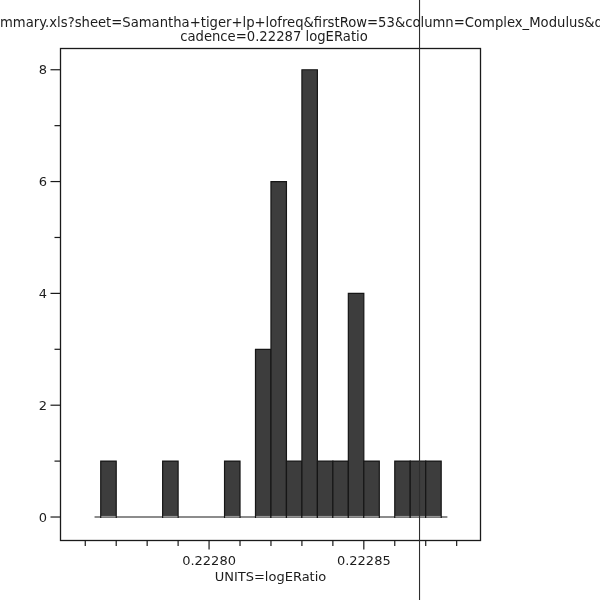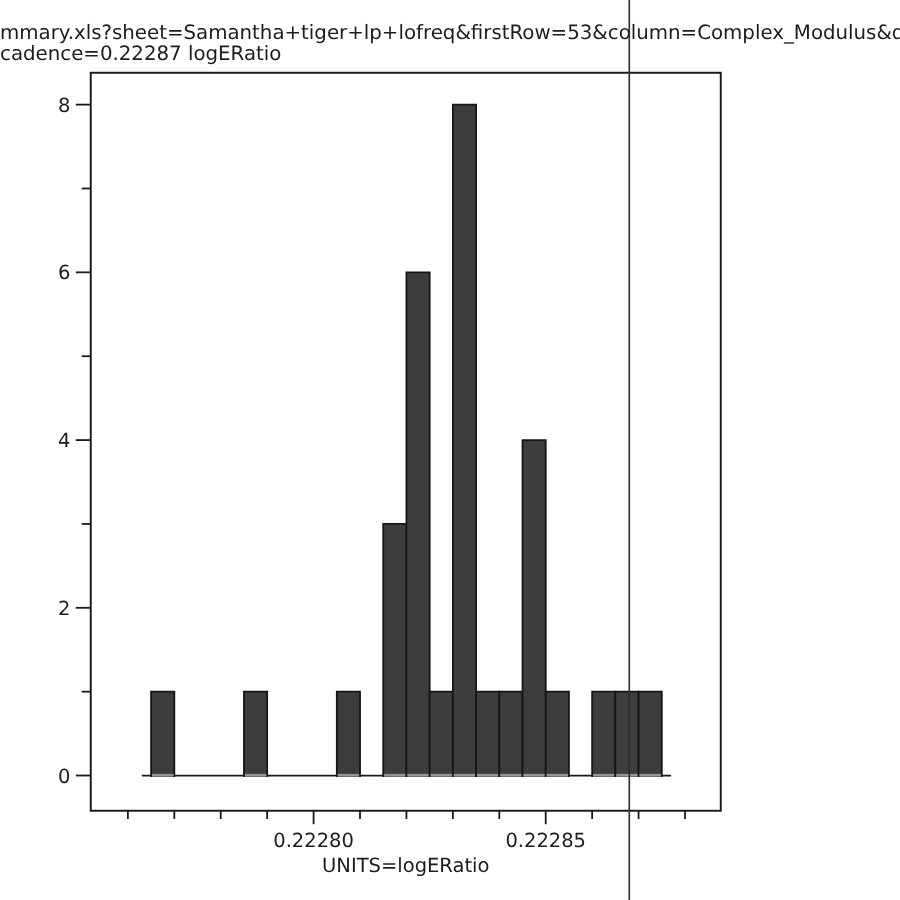--- a/index.html
+++ b/index.html
@@ -22,21 +22,21 @@
     white-space: nowrap;
     font-size: 13.2px;
     line-height: 14px;
     color: #1c1c1c;
   }
   .title-line2 {
     position: absolute;
     top: 30px;
     left: 0px;
     width: 548px;
-    text-align: left;
+    text-align: center;
     white-space: nowrap;
     font-size: 13.2px;
     line-height: 14px;
     color: #1c1c1c;
   }
   #plot {
     position: absolute;
     top: 0;
     left: 0;
   }

